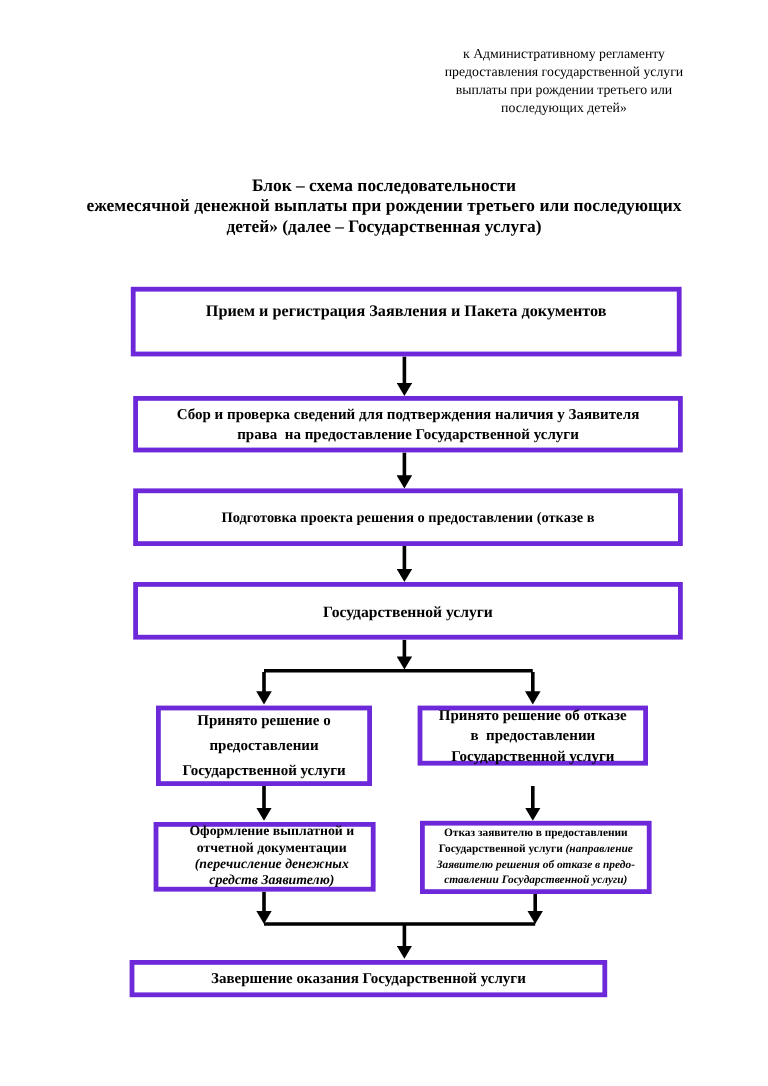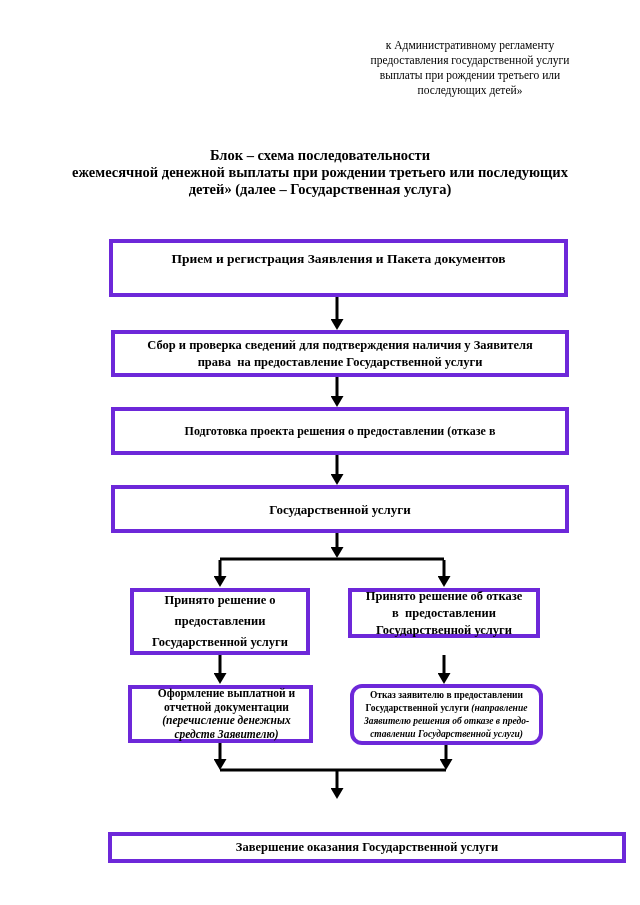--- a/index.html
+++ b/index.html
@@ -23,22 +23,22 @@
     display:flex;flex-direction:column;align-items:center;justify-content:center;
     text-align:center;font-weight:bold;box-sizing:border-box;
   }
   .b1{left:109px;top:239px;width:459px;height:58px;font-size:13.5px;justify-content:flex-start;padding-top:8px;}
   .b2{left:111px;top:330px;width:458px;height:47px;font-size:12.5px;line-height:17px;}
   .b3{left:111px;top:407px;width:458px;height:48px;font-size:12px;line-height:17px;text-align:right;}
   .b4{left:111px;top:485px;width:458px;height:48px;font-size:13px;line-height:17px;}
   .b5{left:130px;top:588px;width:180px;height:67px;font-size:12.5px;line-height:17px;justify-content:space-between;}
   .b6{left:348px;top:588px;width:192px;height:50px;font-size:12.5px;line-height:17px;}
   .b7{left:128px;top:685px;width:185px;height:58px;font-size:11.5px;line-height:13.5px;padding-left:12px;}
-  .b8{left:350px;top:684px;width:193px;height:61px;font-size:9.5px;line-height:13px;border-radius:12px;}
-  .b9{left:108px;top:832px;width:518px;height:31px;font-size:12.5px;}
+  .b8{left:350px;top:684px;width:193px;height:61px;font-size:9.5px;line-height:13px;}
+  .b9{left:108px;top:800px;width:398px;height:31px;font-size:12.5px;}
   .connectors{position:absolute;left:0;top:0;pointer-events:none;}
 </style>
 </head>
 <body>
 
 <div class="page">
 
   <div class="appendix">
     <div class="ln">к Административному регламенту</div>
     <div class="ln">предоставления государственной услуги</div>

